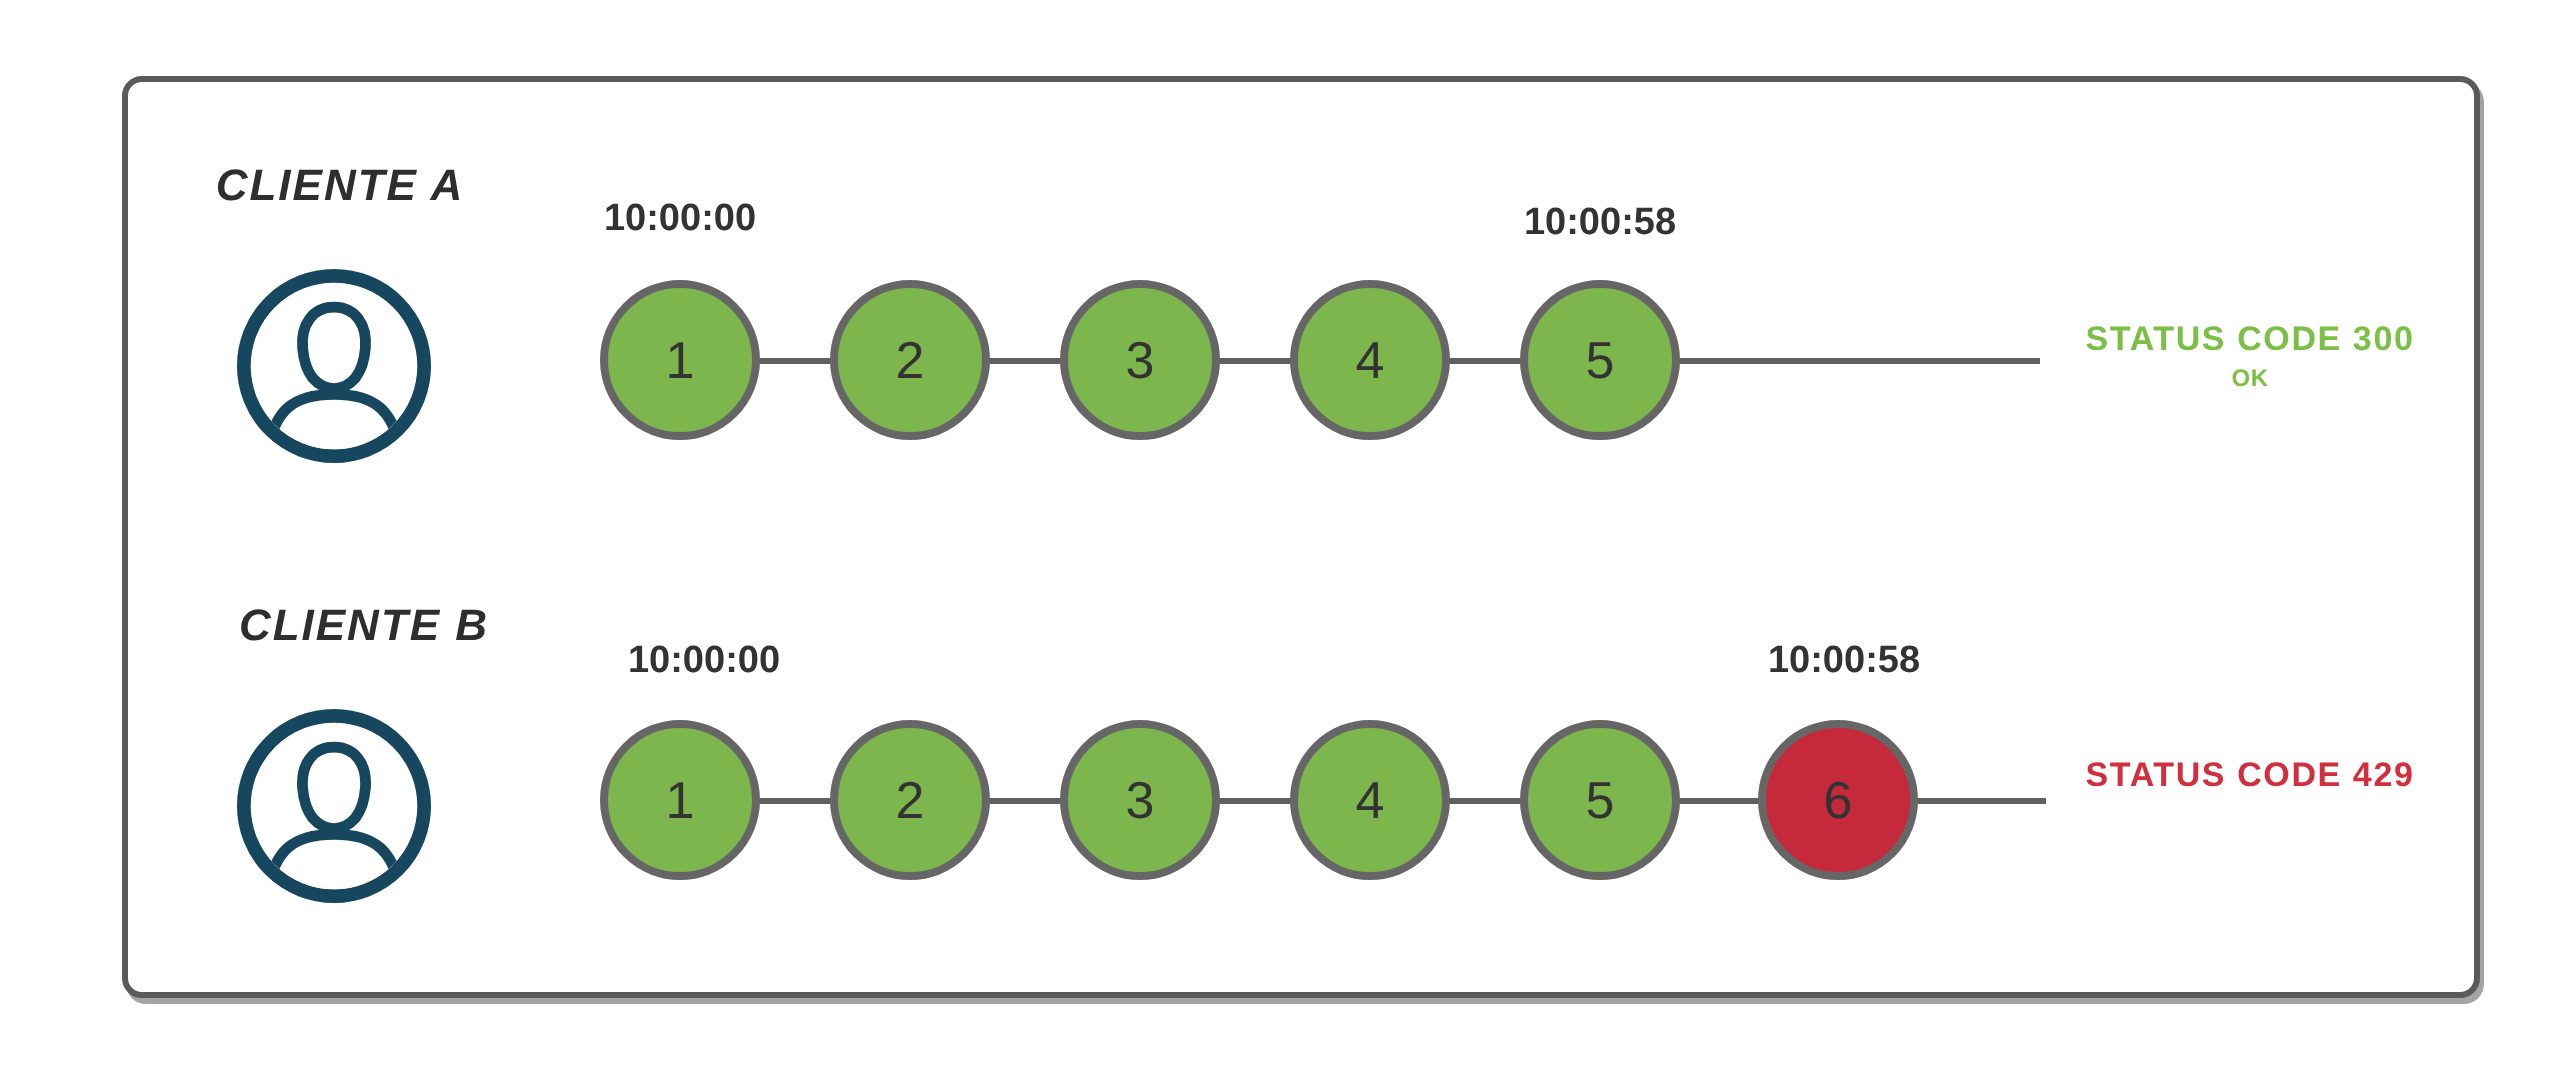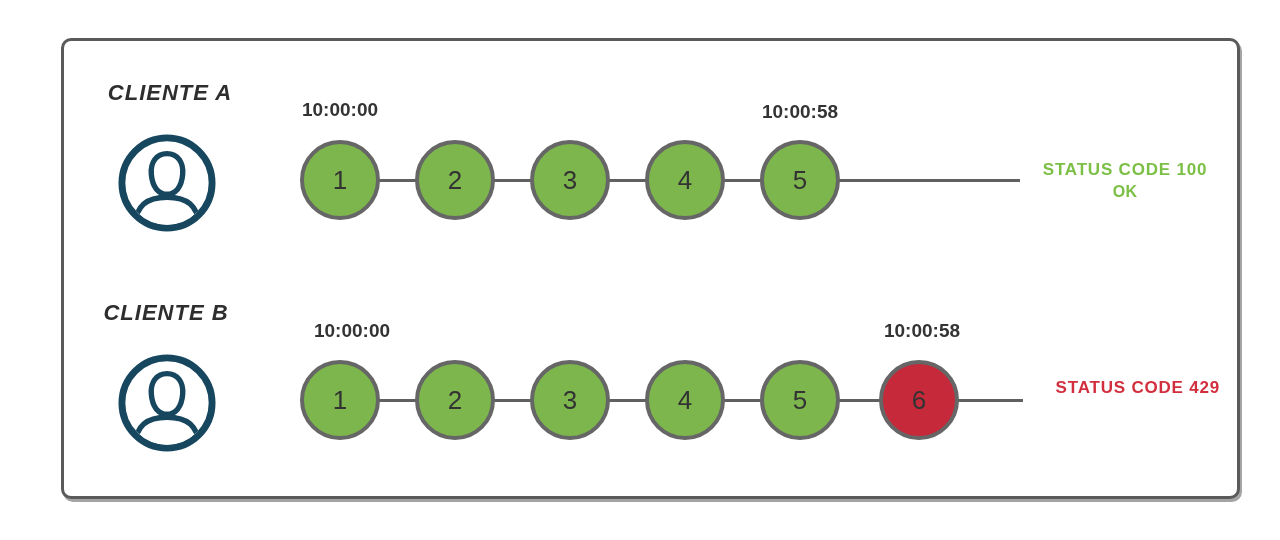--- a/index.html
+++ b/index.html
@@ -58,23 +58,23 @@
     z-index: 2;
   }
   .circle.blocked { background: #c5293a; }
   .status-block {
     width: 190px;
     text-align: center;
     line-height: 1.25;
     font-weight: bold;
   }
   .status-block.ok { color: #7bbf45; }
-  .status-block.err { color: #d22f3e; text-align: right; }
+  .status-block.err { color: #d22f3e; }
   .status-line1 { font-size: 17px; letter-spacing: 0.8px; }
-  .status-line2 { font-size: 16px; margin-top: 2px; letter-spacing: 0.3px; }
+  .status-line2 { font-size: 12px; margin-top: 2px; letter-spacing: 0.3px; }
   .avatar { display: block; }
 </style>
 </head>
 <body>
 
 <div class="canvas">
   <div class="frame"></div>
 
   <div class="abs client-label" style="left:90px; top:80px;">CLIENTE A</div>
 
@@ -96,25 +96,25 @@
 
   <div class="abs timeline-line" style="left:340px; top:179px; width:680px;"></div>
 
   <div class="abs circle" style="left:300px; top:140px;">1</div>
   <div class="abs circle" style="left:415px; top:140px;">2</div>
   <div class="abs circle" style="left:530px; top:140px;">3</div>
   <div class="abs circle" style="left:645px; top:140px;">4</div>
   <div class="abs circle" style="left:760px; top:140px;">5</div>
 
   <div class="abs status-block ok" style="left:1030px; top:159px;">
-    <div class="status-line1">STATUS CODE 100</div>
+    <div class="status-line1">STATUS CODE 300</div>
     <div class="status-line2">OK</div>
   </div>
 
-  <div class="abs client-label" style="left:86px; top:300px;text-align:center;">CLIENTE B</div>
+  <div class="abs client-label" style="left:102px; top:300px;text-align:center;">CLIENTE B</div>
 
   <svg class="abs avatar" style="left:118px; top:354px;" width="98" height="98" viewBox="0 0 100 100">
     <defs>
         <clipPath id="avclip-b">
           <circle cx="50" cy="50" r="42.5"></circle>
         </clipPath>
       </defs>
     <circle cx="50" cy="50" r="46" fill="#ffffff" stroke="#17465f" stroke-width="7"></circle>
     <g clip-path="url(#avclip-b)" fill="#ffffff" stroke="#17465f" stroke-width="5.5">
       <path d="M50 20 C61 20 67 29 66 41 C65.5 47 64 52 61 56 C58 59.5 54.5 61.5 50 61.5 C45.5 61.5 42 59.5 39 56 C36 52 34.5 47 34 41 C33 29 39 20 50 20 Z"></path>

